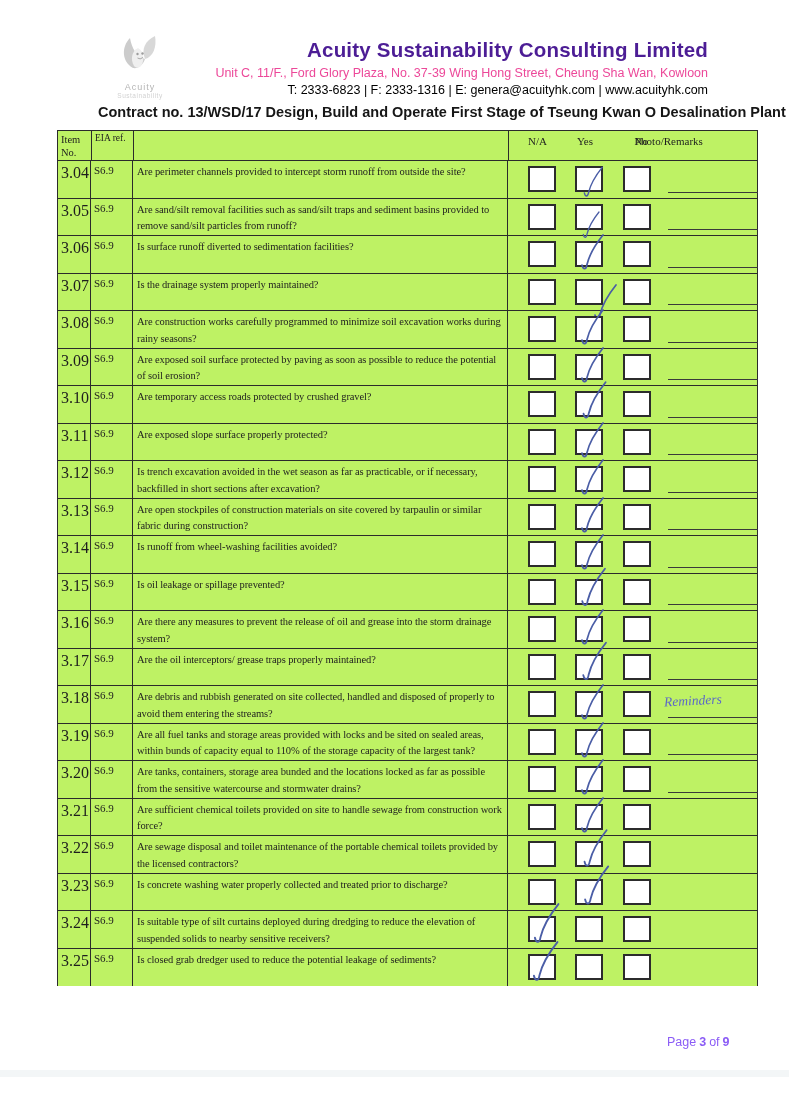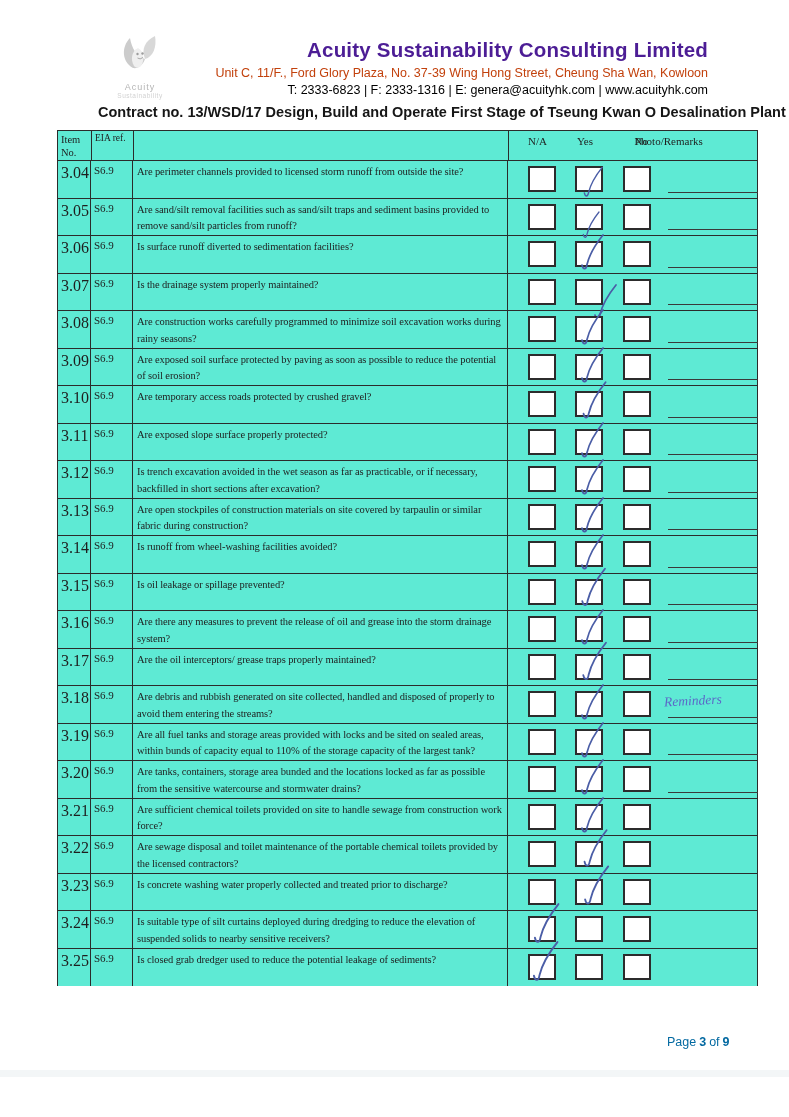--- a/index.html
+++ b/index.html
@@ -6,28 +6,28 @@
   html,body { width:789px; height:1117px; }
   body { background:#f6f6f4; font-family:"Liberation Sans", sans-serif; position:relative; }
   .page { position:absolute; inset:0; background:#ffffff; overflow:hidden; }
 
   
   .logo { position:absolute; left:108px; top:33px; width:64px; text-align:center; }
   .logo-name { font-size:9px; color:#b5b5b5; letter-spacing:1px; margin-top:1px; }
   .logo-sub  { font-size:6.5px; color:#d2d2d2; letter-spacing:0.5px; }
   .company-block { position:absolute; right:81px; top:38px; text-align:right; }
   .company-name { font-size:20.5px; font-weight:bold; color:#4c1d95; letter-spacing:0.2px; }
-  .company-address { font-size:12.5px; color:#c2410c; margin-top:4px; }
+  .company-address { font-size:12.5px; color:#ec4899; margin-top:4px; }
   .company-contact { font-size:12.5px; color:#000000; margin-top:3px; }
   .doc-title { position:absolute; left:98px; top:104px; font-size:14.5px; font-weight:bold; color:#161616; }
 
   
   .ctable { position:absolute; left:57px; top:130px; width:701px;
             border:1.6px solid #2b2b2b; border-bottom:none;
-            font-family:"Liberation Serif", serif; color:#1e1e1e; background:#5eead4; }
+            font-family:"Liberation Serif", serif; color:#1e1e1e; background:#bef264; }
   .thead { position:relative; height:30px; border-bottom:1.6px solid #2b2b2b; }
   .h-item { position:absolute; left:3px; top:2px; width:30px; font-size:10.5px; line-height:13px; }
   .h-eia  { position:absolute; left:37px; top:2px; font-size:9.5px; }
   .h-na   { position:absolute; left:470px; width:32px; top:4px; text-align:left; font-size:11px; }
   .h-yes  { position:absolute; left:511px; width:32px; top:4px; text-align:center; font-size:11px; }
   .h-no   { position:absolute; left:558px; width:32px; top:4px; text-align:right; font-size:11px; }
   .h-rem  { position:absolute; left:577px; width:122px; top:4px; text-align:left; font-size:11px; }
   .vline { position:absolute; top:0; bottom:0; border-left:1.4px solid #2b2b2b; }
   .v1 { left:33px; } .v2 { left:75px; } .v3 { left:450px; }
 
@@ -52,21 +52,21 @@
   .trow:nth-child(4)  .tick { transform:translate(13px,12px); }
   .trow:nth-child(7)  .tick { transform:translate(2px,-2px) scale(1.05); }
   .trow:nth-child(12) .tick { transform:translate(1px,-3px) scale(1.08); }
   .trow:nth-child(14) .tick { transform:translate(2px,-4px) scale(1.08); }
   .trow:nth-child(19) .tick { transform:translate(3px,-4px) scale(1.05); }
   .trow:nth-child(20) .tick { transform:translate(4px,-5px) scale(1.1); }
   .trow:nth-child(21) .tick { transform:translate(1px,-4px) scale(1.12); }
   .trow:nth-child(22) .tick { transform:translate(0px,-4px) scale(1.12); }
 
   
-  .page-footer { position:absolute; left:667px; top:1035px; font-size:12.5px; color:#0369a1; }
+  .page-footer { position:absolute; left:667px; top:1035px; font-size:12.5px; color:#8b5cf6; }
   .page-footer span { margin-right:3px; }
   .pf-bold { font-weight:bold; }
   .scan-band { position:absolute; left:0; top:1070px; width:789px; height:7px; background:#e9eff1; opacity:0.55; }
 </style>
 </head>
 <body>
 
 <div class="page">
 
   <div class="logo">
@@ -102,21 +102,21 @@
       <div class="h-no">No</div>
       <div class="h-rem">Photo/Remarks</div>
       <div class="vline v1"></div>
       <div class="vline v2"></div>
       <div class="vline v3"></div>
     </div>
     <div id="rows">
   <div class="trow">
     <div class="c-item">3.04</div>
     <div class="c-ref">S6.9</div>
-    <div class="c-q">Are perimeter channels provided to licensed storm runoff from outside the site?</div>
+    <div class="c-q">Are perimeter channels provided to intercept storm runoff from outside the site?</div>
     <div class="c-ans">
       <span class="box na"></span>
       <span class="box yes">
               <svg class="tick" viewBox="0 0 32 42">
                 <path d="M7 35 C8 39.5 11 40.5 12 34.5 C14 26 20 15 28 5"></path>
               </svg>
             </span>
       <span class="box no"></span>
       <span class="remark-line"></span>
 

